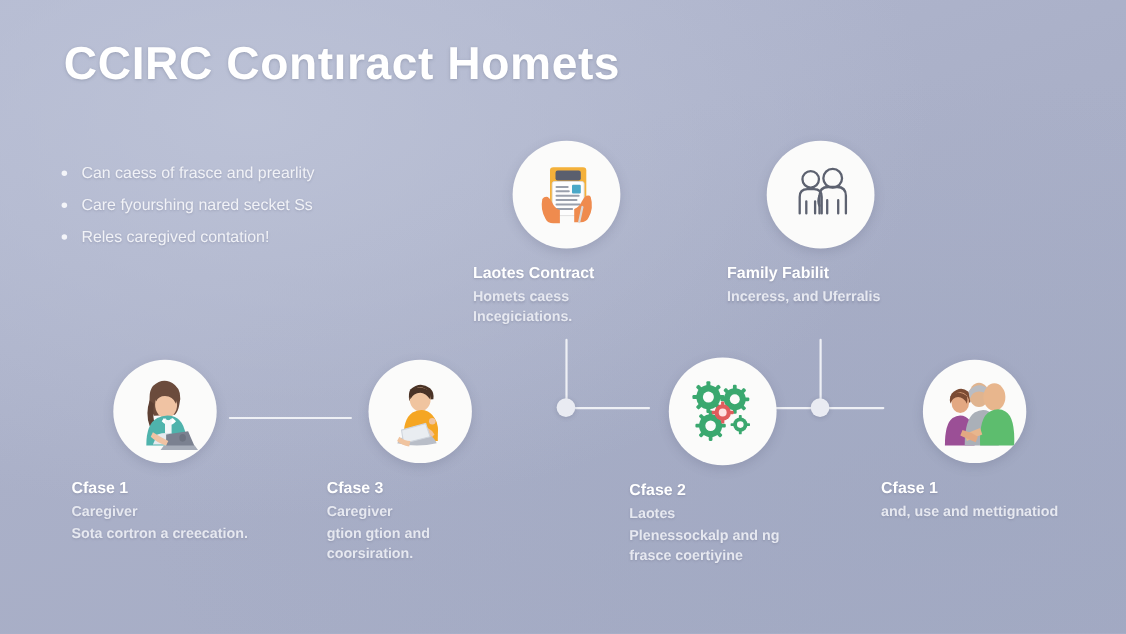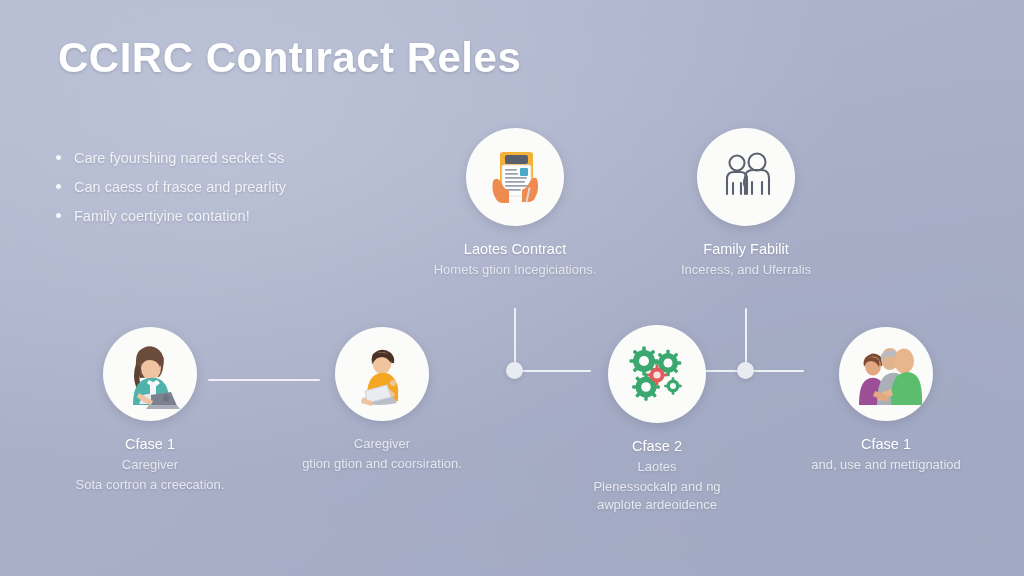--- a/index.html
+++ b/index.html
@@ -63,21 +63,22 @@
     top: 7px;
     width: 5px;
     height: 5px;
     border-radius: 50%;
     background: #f4f5f9;
   }
 
   
   .node {
     position: absolute;
-    text-align: center;
+    text-align: left;
+    font-weight: bold;
   }
   .circle {
     width: 94px;
     height: 94px;
     border-radius: 50%;
     background: #fbfbfa;
     box-shadow: 0 3px 10px rgba(80,86,112,0.22);
     margin: 0 auto;
     position: relative;
     overflow: hidden;
@@ -151,26 +152,26 @@
   #vline-relations { left: 745px; top: 308px; height: 56px; }
 
   #dot-a { left: 506px; top: 362px; }
   #dot-b { left: 737px; top: 362px; }
 </style>
 </head>
 <body>
 
 <div class="poster">
 
-  <div class="title">CCIRC Contıract Reles</div>
+  <div class="title">CCIRC Contıract Homets</div>
 
   <ul class="bullets">
+    <li>Can caess of frasce and prearlity</li>
     <li>Care fyourshing nared secket Ss</li>
-    <li>Can caess of frasce and prearlity</li>
-    <li>Family coertiyine contation!</li>
+    <li>Reles caregived contation!</li>
   </ul>
 
   <div class="hline" id="line-1-3"></div>
   <div class="vline" id="vline-contract"></div>
   <div class="vline" id="vline-relations"></div>
   <div class="hline" id="line-dotA-gear"></div>
   <div class="hline" id="line-gear-dotB"></div>
   <div class="hline" id="line-dotB-fam"></div>
   <div class="dot" id="dot-a"></div>
   <div class="dot" id="dot-b"></div>
@@ -190,21 +191,21 @@
           <rect x="26" y="44" width="23" height="1.8" rx="0.9"></rect>
           <rect x="26" y="48" width="16" height="1.8" rx="0.9"></rect>
         </g>
         <path d="M14 40 q-2 10 3 18 q2 4 7 4 l6 0 l0 -12 q-5 -2 -7 -7 q-2 -4 -4 -5 q-3 -1 -5 2 z" fill="#ef8b4e"></path>
         <path d="M58 38 q3 10 -2 19 q-2 4 -7 4 l-6 0 l0 -12 q5 -2 7 -7 q2 -4 4 -5 q3 -1 4 1 z" fill="#ef8b4e"></path>
         <rect x="48" y="46" width="2" height="16" rx="1" fill="#d9d9d9" transform="rotate(12 49 54)"></rect>
       </svg>
     </div>
     <div class="cap">
       <div class="cap-title">Laotes Contract</div>
-      <div class="cap-sub">Homets gtion Incegiciations.</div>
+      <div class="cap-sub">Homets caess Incegiciations.</div>
     </div>
   </div>
 
   <div class="node" id="node-relations">
     <div class="circle lg">
       <svg width="70" height="70" viewBox="0 0 70 70">
         <g fill="none" stroke="#5d6270" stroke-width="2.1" stroke-linejoin="round" stroke-linecap="round">
           <circle cx="26" cy="21" r="7.5"></circle>
           <path d="M16 52 v-15 q0-7 7-7 h6 q7 0 7 7 v15"></path>
           <path d="M22 52 v-11 M30 52 v-11"></path>
@@ -254,20 +255,21 @@
         <path d="M26 68 q-1 -20 8 -26 q7 -4 14 -1 q10 5 9 27 z" fill="#f5a623"></path>
         <path d="M48 42 q8 4 9 13 q1 6 -2 9 l-5 -2 q3 -9 -2 -20 z" fill="#f5a623"></path>
         <path d="M48 56 q4 2 6 6 l-4 4 q-4 -4 -5 -7 z" fill="#f0c49f"></path>
         <path d="M20 70 q6 -10 18 -10 q14 0 18 10 q-18 4 -36 0 z" fill="#b9bec8"></path>
         <path d="M24 58 l22 -6 l4 12 l-24 6 z" fill="#e9edf1" stroke="#cfd5dd" stroke-width="1"></path>
         <path d="M22 64 q5 4 10 4 l-1 5 q-7 -1 -11 -5 z" fill="#f0c49f"></path>
         <ellipse cx="52" cy="50" rx="3" ry="3" fill="#f0c49f"></ellipse>
       </svg>
     </div>
     <div class="cap">
+      <div class="cap-title">Cfase 3</div>
       <div class="cap-sub">Caregiver</div>
       <div class="cap-sub">gtion gtion and coorsiration.</div>
     </div>
   </div>
 
   <div class="node" id="node-phase2">
     <div class="circle lg">
       <svg width="74" height="74" viewBox="0 0 74 74">
         <g fill="#3aa86f">
           <g transform="translate(24,24)">
@@ -331,21 +333,21 @@
             <rect x="-1.5" y="6.6" width="3" height="3.4" rx="0.8"></rect>
             <rect x="-10" y="-1.5" width="3.4" height="3" rx="0.8"></rect>
             <rect x="6.6" y="-1.5" width="3.4" height="3" rx="0.8"></rect>
           </g>
         </g>
       </svg>
     </div>
     <div class="cap">
       <div class="cap-title">Cfase 2</div>
       <div class="cap-sub">Laotes</div>
-      <div class="cap-sub">Plenessockalp and ng awplote ardeoidence</div>
+      <div class="cap-sub">Plenessockalp and ng frasce coertiyine</div>
     </div>
   </div>
 
   <div class="node" id="node-phase4">
     <div class="circle">
       <svg width="82" height="82" viewBox="0 0 82 82">
         <path d="M20 25 q8 -8 15 -2 q4 4 2 10 l-16 1 q-3 -5 -1 -9 z" fill="#7b4b33"></path>
         <ellipse cx="28" cy="33" rx="8" ry="9.5" fill="#e3a882"></ellipse>
         <path d="M19 27 q8 -6 15 0 q1 4 0 7 q-3 -6 -8 -6 q-5 0 -7 6 q-1 -4 0 -7 z" fill="#7b4b33"></path>
         <path d="M14 72 q0 -20 7 -25 q6 -4 12 -1 q8 4 8 26 z" fill="#9b4f96"></path>

